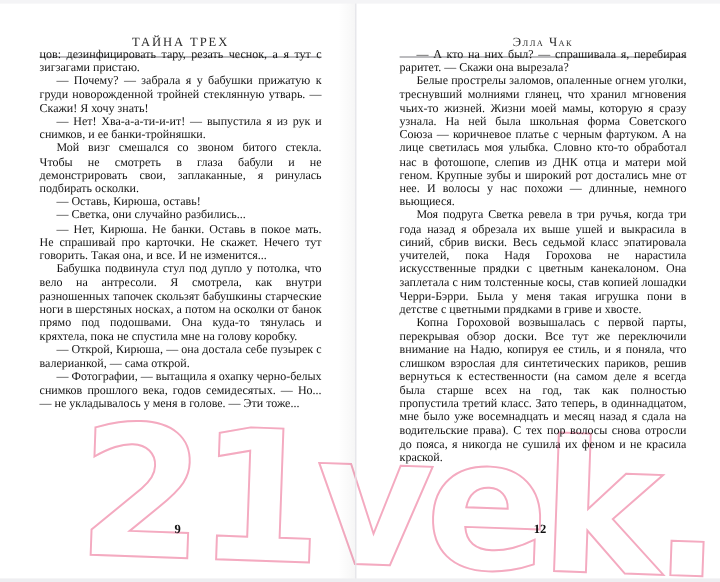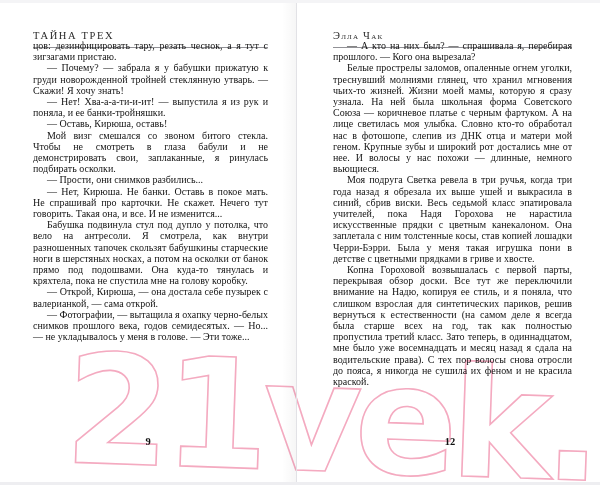--- a/index.html
+++ b/index.html
@@ -13,21 +13,21 @@
   .gutter{position:absolute;top:0;left:296px;width:1px;height:485px;background:#e2e2e6;z-index:3;}
   .gutter-shade{position:absolute;top:0;left:282px;width:14px;height:485px;
     background:linear-gradient(to right, rgba(0,0,0,0), rgba(0,0,0,0.035));z-index:3;pointer-events:none;}
 
   .page{position:absolute;top:0;height:485px;background:transparent;}
   .page-left{left:0;width:296px;}
   .page-right{left:300px;width:300px;}
 
   .running-head{
     position:absolute;top:30px;left:33px;right:28px;z-index:2;
-    font-size:10.5px;letter-spacing:1.6px;color:#2a2a2a;
+    text-align:center;font-size:10.5px;letter-spacing:1.6px;color:#2a2a2a;
     border-bottom:1px solid #919196;padding-bottom:6px;
   }
   .smallcaps{font-variant:small-caps;letter-spacing:1.2px;}
 
   .page-body{
     position:absolute;top:40px;left:33px;right:28px;z-index:2;
     text-align:justify;font-size:10px;line-height:11.2px;color:#141414;
   }
   .page-body p{margin:0;padding:0;text-indent:14px;}
   .page-body p.no-indent{text-indent:0;}
@@ -49,38 +49,38 @@
 </head>
 <body>
 
 <div class="page page-left">
   <div class="running-head">
     <span>ТАЙНА ТРЕХ</span>
   </div>
   <div class="page-body" id="left-body">
       <p class="no-indent">цов: дезинфицировать тару, резать чеснок, а я тут с зигзагами пристаю.</p>
       <p>— Почему? — забрала я у бабушки прижатую к груди новорожденной тройней стеклянную утварь. — Скажи! Я хочу знать!</p>
-      <p>— Нет! Хва-а-а-ти-и-ит! — выпустила я из рук и поняла, и ее банки-тройняшки.</p>
+      <p>— Нет! Хва-а-а-ти-и-ит! — выпустила я из рук и снимков, и ее банки-тройняшки.</p>
+      <p>Мой визг смешался со звоном битого стекла. Чтобы не смотреть в глаза бабули и не демонстрировать свои, заплаканные, я ринулась подбирать осколки.</p>
       <p>— Оставь, Кирюша, оставь!</p>
-      <p>Мой визг смешался со звоном битого стекла. Чтобы не смотреть в глаза бабули и не демонстрировать свои, заплаканные, я ринулась подбирать осколки.</p>
-      <p>— Прости, они снимков разбились...</p>
+      <p>— Светка, они случайно разбились...</p>
       <p>— Нет, Кирюша. Не банки. Оставь в покое мать. Не спрашивай про карточки. Не скажет. Нечего тут говорить. Такая она, и все. И не изменится...</p>
       <p>Бабушка подвинула стул под дупло у потолка, что вело на антресоли. Я смотрела, как внутри разношенных тапочек скользят бабушкины старческие ноги в шерстяных носках, а потом на осколки от банок прямо под подошвами. Она куда-то тянулась и кряхтела, пока не спустила мне на голову коробку.</p>
       <p>— Открой, Кирюша, — она достала себе пузырек с валерианкой, — сама открой.</p>
       <p>— Фотографии, — вытащила я охапку черно-белых снимков прошлого века, годов семидесятых. — Но... — не укладывалось у меня в голове. — Эти тоже...</p>
     </div>
   <div class="page-number">9</div>
 </div>
 
 <div class="page page-right">
   <div class="running-head">
     <span class="smallcaps">Элла Чак</span>
   </div>
   <div class="page-body" id="right-body">
-      <p>— А кто на них был? — спрашивала я, перебирая прошлого. — Кого она вырезала?</p>
+      <p>— А кто на них был? — спрашивала я, перебирая раритет. — Скажи она вырезала?</p>
       <p>Белые прострелы заломов, опаленные огнем уголки, треснувший молниями глянец, что хранил мгновения чьих-то жизней. Жизни моей мамы, которую я сразу узнала. На ней была школьная форма Советского Союза — коричневое платье с черным фартуком. А на лице светилась моя улыбка. Словно кто-то обработал нас в фотошопе, слепив из ДНК отца и матери мой геном. Крупные зубы и широкий рот достались мне от нее. И волосы у нас похожи — длинные, немного вьющиеся.</p>
       <p>Моя подруга Светка ревела в три ручья, когда три года назад я обрезала их выше ушей и выкрасила в синий, сбрив виски. Весь седьмой класс эпатировала учителей, пока Надя Горохова не нарастила искусственные прядки с цветным канекалоном. Она заплетала с ним толстенные косы, став копией лошадки Черри-Бэрри. Была у меня такая игрушка пони в детстве с цветными прядками в гриве и хвосте.</p>
       <p>Копна Гороховой возвышалась с первой парты, перекрывая обзор доски. Все тут же переключили внимание на Надю, копируя ее стиль, и я поняла, что слишком взрослая для синтетических париков, решив вернуться к естественности (на самом деле я всегда была старше всех на год, так как полностью пропустила третий класс. Зато теперь, в одиннадцатом, мне было уже восемнадцать и месяц назад я сдала на водительские права). С тех пор волосы снова отросли до пояса, я никогда не сушила их феном и не красила краской.</p>
     </div>
   <div class="page-number">12</div>
 </div>
 
 <div class="watermark">21vek.by</div>
 
 <div class="gutter-shade"></div>

